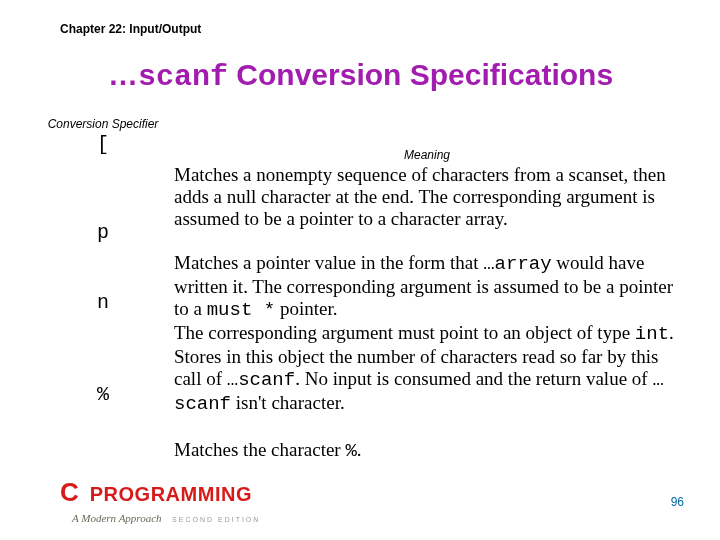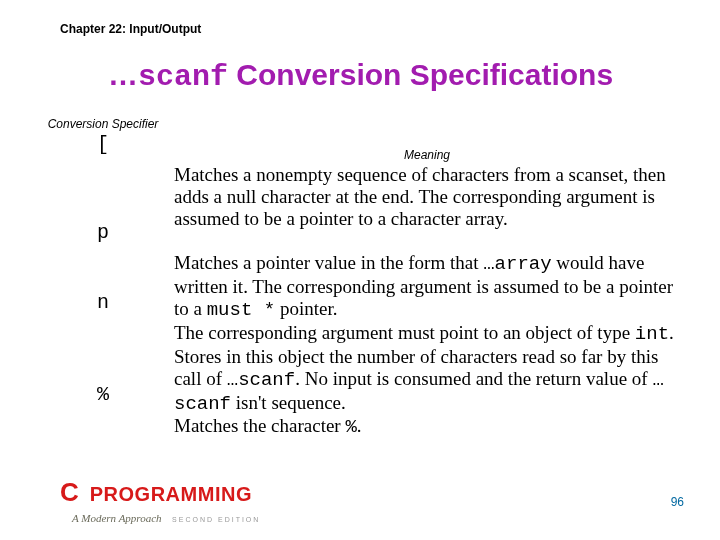--- a/index.html
+++ b/index.html
@@ -70,21 +70,21 @@
   .meanrow .mono {
     font-family: "Courier New", monospace;
   }
   .r-bracket .specrow { height: 88px; }
   .r-bracket .meanrow { min-height: 88px; }
   .r-p .specrow { height: 70px; }
   .r-p .meanrow { min-height: 70px; }
   .r-n .specrow { height: 92px; }
   .r-n .meanrow { min-height: 92px; }
   .r-pct .specrow { height: 24px; }
-  .r-pct .meanrow { min-height: 24px; }
+  .r-pct .meanrow { min-height: 24px; margin-top: 24px; }
 
   .footer {
     position: absolute;
     bottom: 14px;
     left: 60px;
     right: 36px;
     display: flex;
     align-items: center;
     justify-content: space-between;
     font-family: Arial, Helvetica, sans-serif;
@@ -159,21 +159,21 @@
   </div>
   <div class="col-mean">
     <div class="hdr" style="height: 44px; display:flex; align-items:flex-end; justify-content:center;">Meaning</div>
     <div class="r-bracket">
         <div class="meanrow"><span>Matches a nonempty sequence of characters from a scanset, then adds a null character at the end. The corresponding argument is assumed to be a pointer to a character array.</span></div>
       </div>
     <div class="r-p">
         <div class="meanrow"><span>Matches a pointer value in the form that </span><span class="mono">…array</span><span> would have written it. The corresponding argument is assumed to be a pointer to a </span><span class="mono">must *</span><span> pointer.</span></div>
       </div>
     <div class="r-n">
-        <div class="meanrow"><span>The corresponding argument must point to an object of type </span><span class="mono">int</span><span>. Stores in this object the number of characters read so far by this call of </span><span class="mono">…scanf</span><span>. No input is consumed and the return value of </span><span class="mono">…scanf</span><span> isn't sequence.</span></div>
+        <div class="meanrow"><span>The corresponding argument must point to an object of type </span><span class="mono">int</span><span>. Stores in this object the number of characters read so far by this call of </span><span class="mono">…scanf</span><span>. No input is consumed and the return value of </span><span class="mono">…scanf</span><span> isn't character.</span></div>
       </div>
     <div class="r-pct">
         <div class="meanrow"><span>Matches the character </span><span class="mono">%</span><span>.</span></div>
       </div>
   </div>
 </div>
 
 <div class="footer">
   <div class="logo">
     <div class="logo-top">

